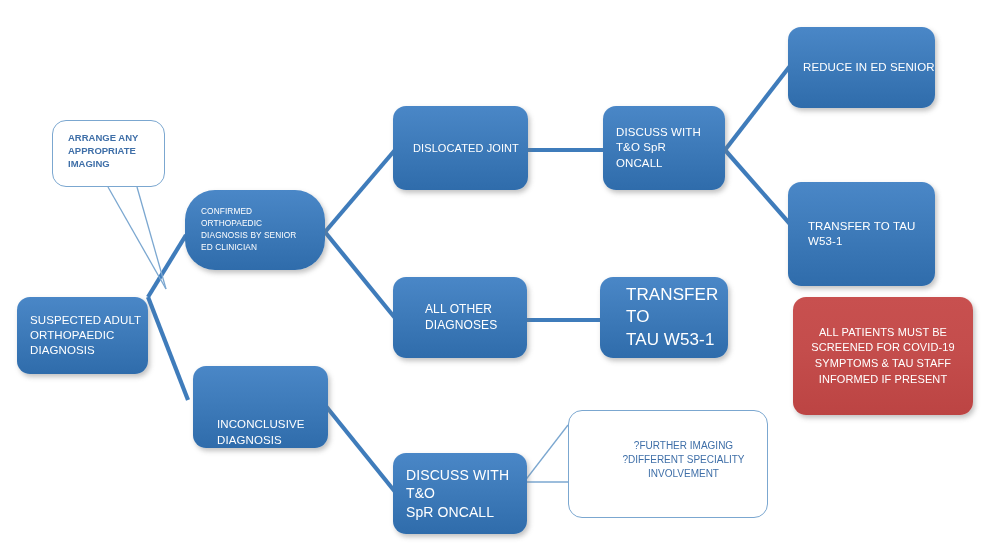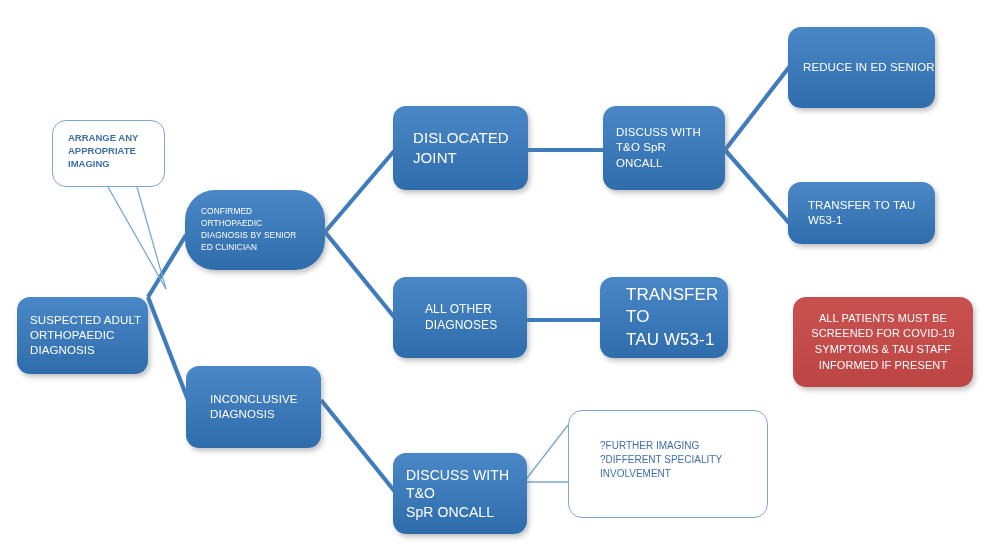--- a/index.html
+++ b/index.html
@@ -64,32 +64,32 @@
     align-items: flex-start;
   }
   .callout .txt {
     display: block;
     width: 100%;
     white-space: pre-line;
   }
   
   #n-suspected { left: 17px;  top: 281px; width: 131px; height: 77px;  padding: 0 0 0 13px; font-size: 11.5px; margin-top: 16px; }
   #n-confirmed { left: 185px; top: 190px; width: 140px; height: 80px;  padding: 0 0 0 16px; font-size: 8.3px; line-height: 1.42; border-radius: 30px; }
-  #n-inconclusive { left: 186px; top: 366px; width: 135px; height: 82px; padding: 0 0 0 24px; font-size: 11.5px; }
-  #n-dislocated { left: 393px; top: 106px; width: 135px; height: 84px;  padding: 0 0 0 20px; font-size: 15px; }
+  #n-inconclusive { left: 193px; top: 366px; width: 135px; height: 82px; padding: 0 0 0 24px; font-size: 11.5px; align-items: flex-end; }
+  #n-dislocated { left: 393px; top: 106px; width: 135px; height: 84px;  padding: 0 0 0 20px; font-size: 11px; }
   #n-allother  { left: 393px; top: 277px; width: 134px; height: 81px;  padding: 0 0 0 32px; font-size: 12px; }
   #n-discuss-top { left: 603px; top: 106px; width: 122px; height: 84px; padding: 0 14px 0 13px; font-size: 11.5px; }
   #n-transfer-mid { left: 600px; top: 277px; width: 128px; height: 81px; padding: 0 0 0 26px; font-size: 17px; }
   #n-discuss-bottom { left: 393px; top: 453px; width: 134px; height: 81px; padding: 0 0 0 13px; font-size: 14px; }
   #n-reduce   { left: 788px; top: 27px;  width: 147px; height: 81px;  padding: 0 0 0 15px; font-size: 11.5px; }
-  #n-transfer-tau { left: 788px; top: 182px; width: 147px; height: 62px; padding: 0 0 0 20px; font-size: 11.5px; }
-  #n-covid    { left: 793px; top: 297px; width: 180px; height: 90px; padding: 0 10px; font-size: 11px; line-height: 1.42; }
+  #n-transfer-tau { left: 788px; top: 182px; width: 147px; height: 104px; padding: 0 0 0 20px; font-size: 11.5px; }
+  #n-covid    { left: 793px; top: 297px; width: 180px; height: 118px; padding: 0 10px; font-size: 11px; line-height: 1.42; }
 
   #c-imaging  { left: 52px;  top: 120px; width: 113px; height: 67px; padding: 10px 0 0 15px; font-size: 9.5px; font-weight: bold; }
-  #c-further  { left: 568px; top: 410px; width: 200px; height: 108px; padding: 28px 0 0 31px; font-size: 10px; }
+  #c-further  { left: 568px; top: 410px; width: 200px; height: 108px; padding: 28px 0 0 31px; font-size: 10px; text-align: center; }
 </style>
 </head>
 <body>
 
 <div id="canvas">
 
   <svg id="wires" viewBox="0 0 1000 556" xmlns="http://www.w3.org/2000/svg">
     <g stroke="#3f7cbb" stroke-width="4.2" fill="none" stroke-linecap="butt">
 
       <path d="M 148,297 L 186,235"></path>

